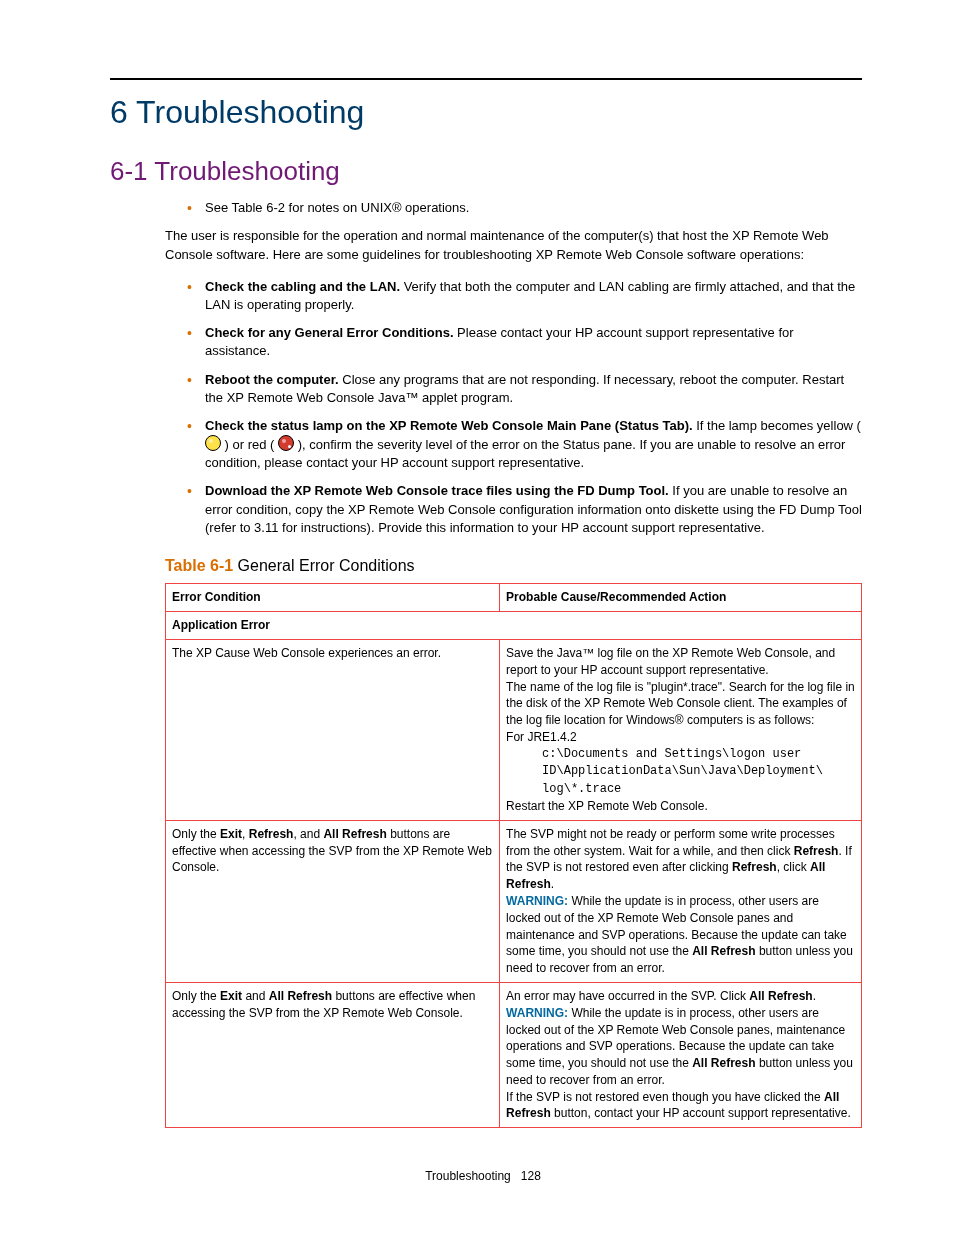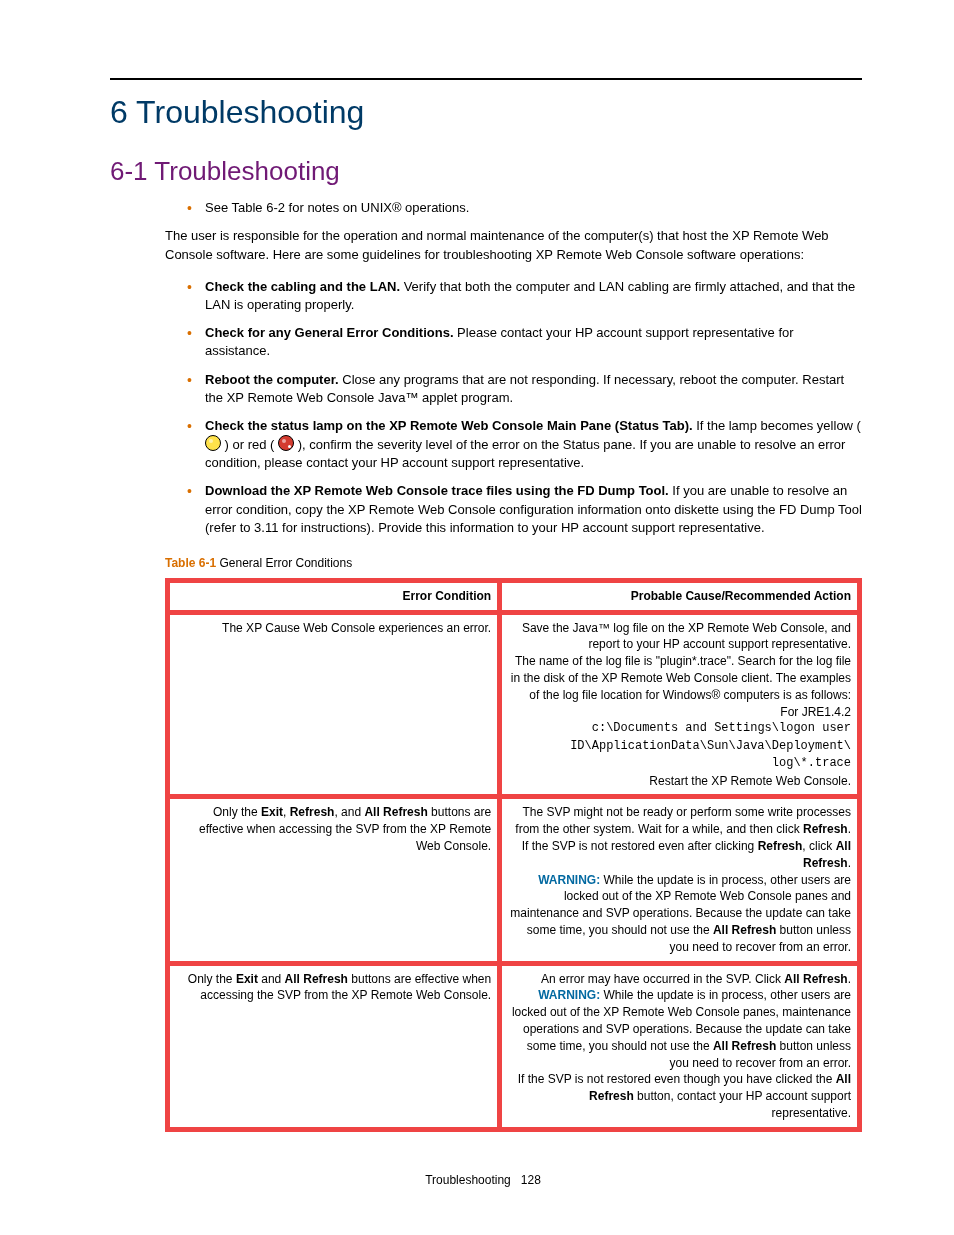--- a/index.html
+++ b/index.html
@@ -71,34 +71,34 @@
   ul.troub li::before {
     content: "•";
     color: #d96f00;
     position: absolute;
     left: -4px;
     top: 0;
     font-size: 14px;
   }
   b { font-weight: bold; }
   .table-caption {
-    font-size: 12px;
+    font-size: 16px;
     margin: 16px 0 6px 0;
   }
   .table-caption .tnum { color: #d96f00; font-weight: bold; }
   table.err {
     width: 100%;
     border-collapse: collapse;
     font-size: 12px;
   }
   table.err th, table.err td {
-    border: 5px solid #ef4444;
+    border: 1px solid #ef4444;
     padding: 5px 6px;
     vertical-align: top;
-    text-align: right;
+    text-align: left;
   }
   table.err th {
     font-weight: bold;
   }
   .fullrow {
     font-weight: bold;
   }
   .warn { color: #0369a1; font-weight: bold; }
   .mono {
     font-family: "Courier New", monospace;
@@ -179,20 +179,23 @@
     <div class="table-caption">
       <span class="tnum">Table 6-1</span><span>  General Error Conditions</span>
     </div>
 
     <table class="err">
       <tbody>
           <tr>
         <th style="width:48%">Error Condition</th>
         <th>Probable Cause/Recommended Action</th>
       </tr>
+      <tr>
+        <td colspan="2" class="fullrow">Application Error</td>
+      </tr>
 
       <tr>
         <td>The XP Cause Web Console experiences an error.</td>
         <td>
           <span>Save the Java™ log file on the XP Remote Web Console, and report to your HP account support representative.</span><br>
           <span>The name of the log file is "plugin*.trace". Search for the log file in the disk of the XP Remote Web Console client. The examples of the log file location for Windows® computers is as follows:</span><br>
           <span>For JRE1.4.2</span>
           <span class="mono">c:\Documents and Settings\logon user</span>
           <span class="mono">ID\ApplicationData\Sun\Java\Deployment\</span>
           <span class="mono">log\*.trace</span>

